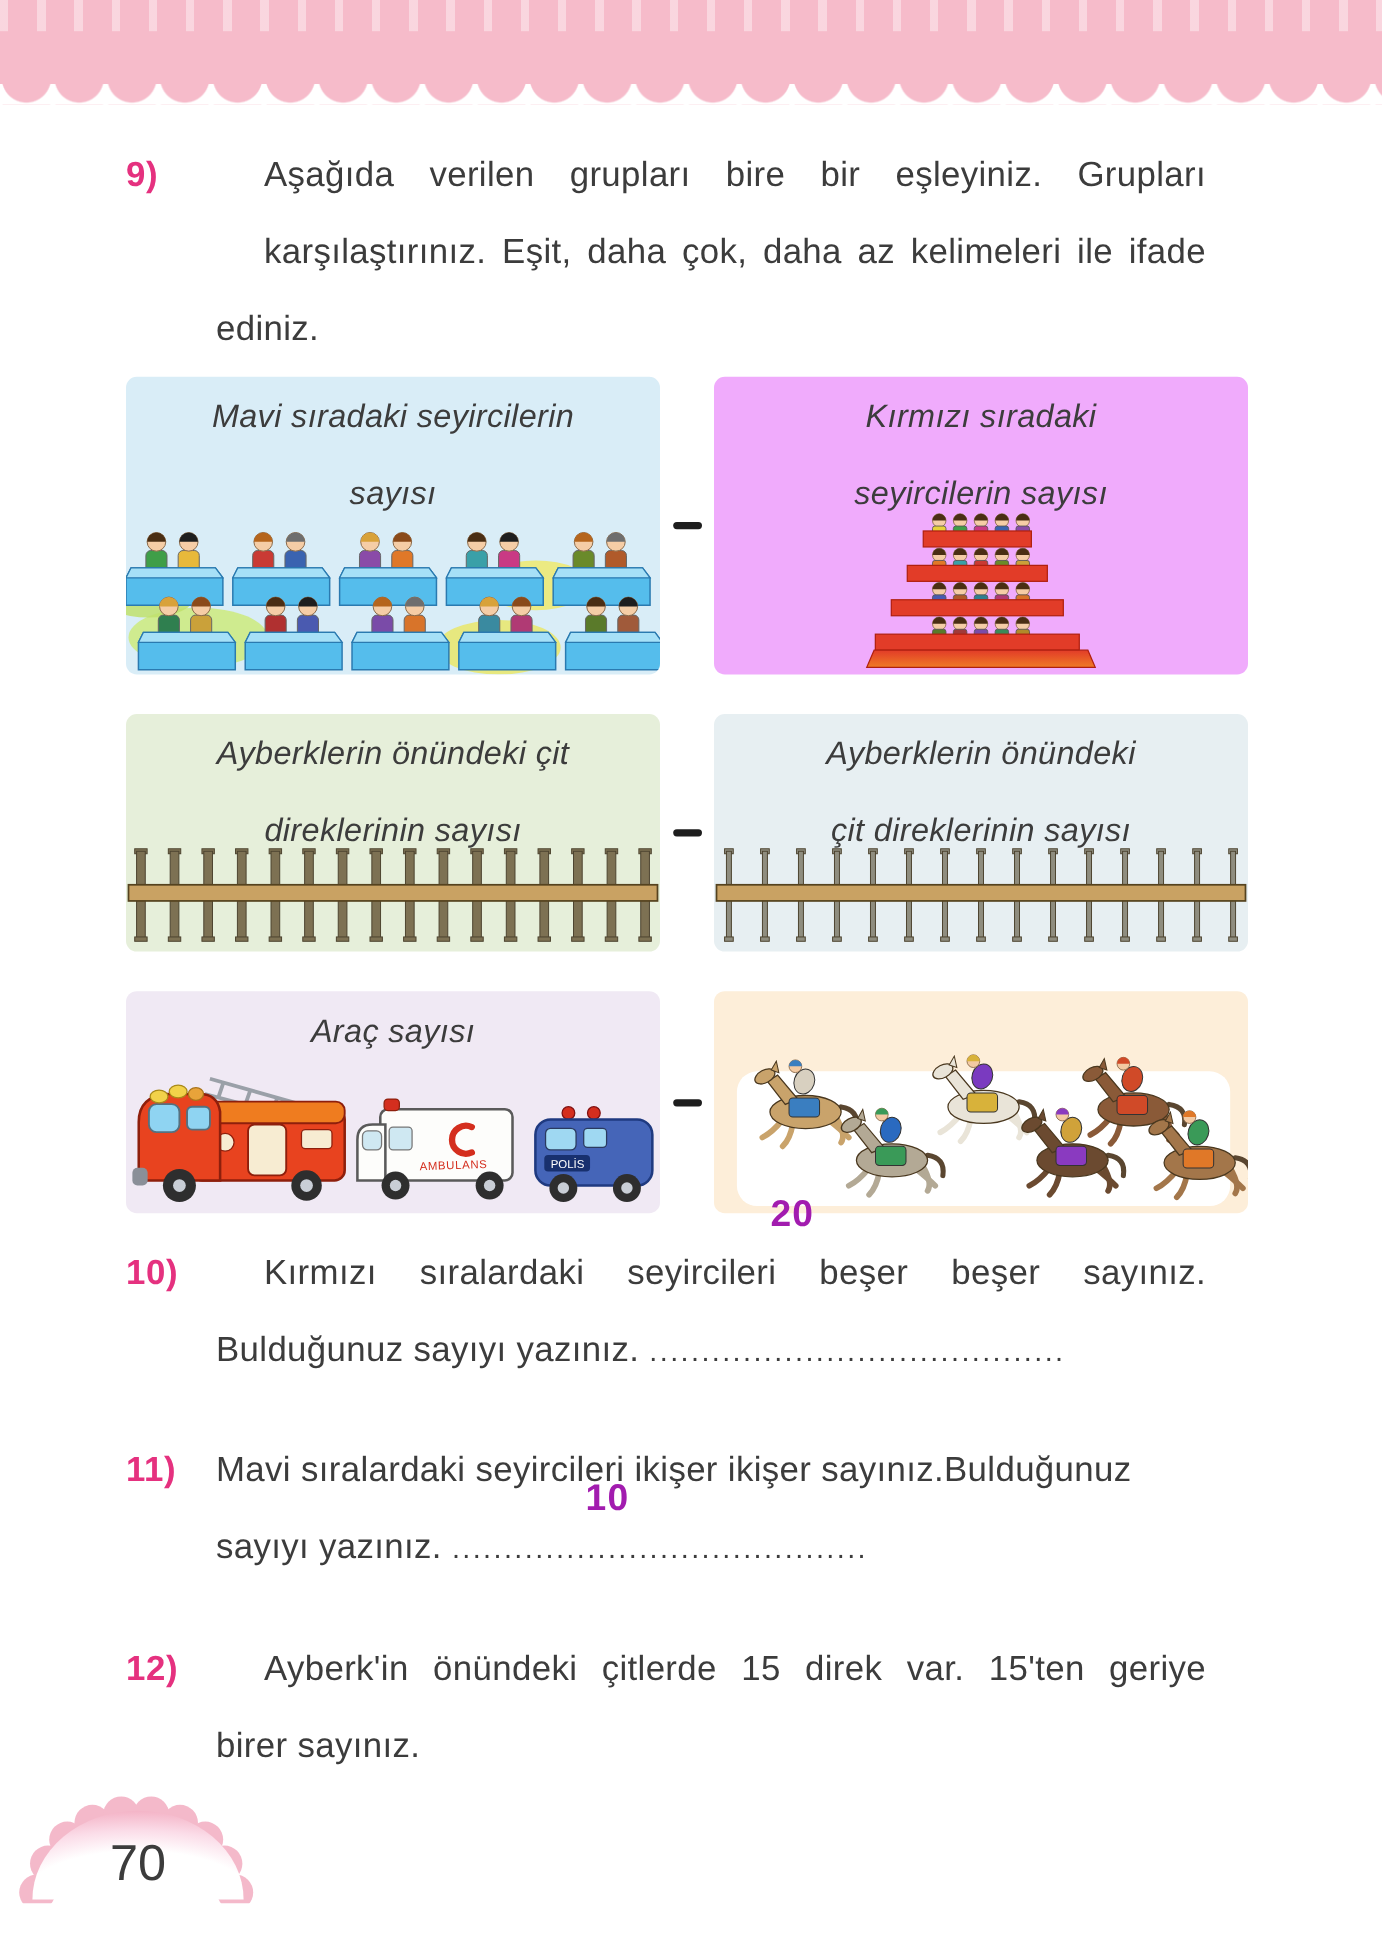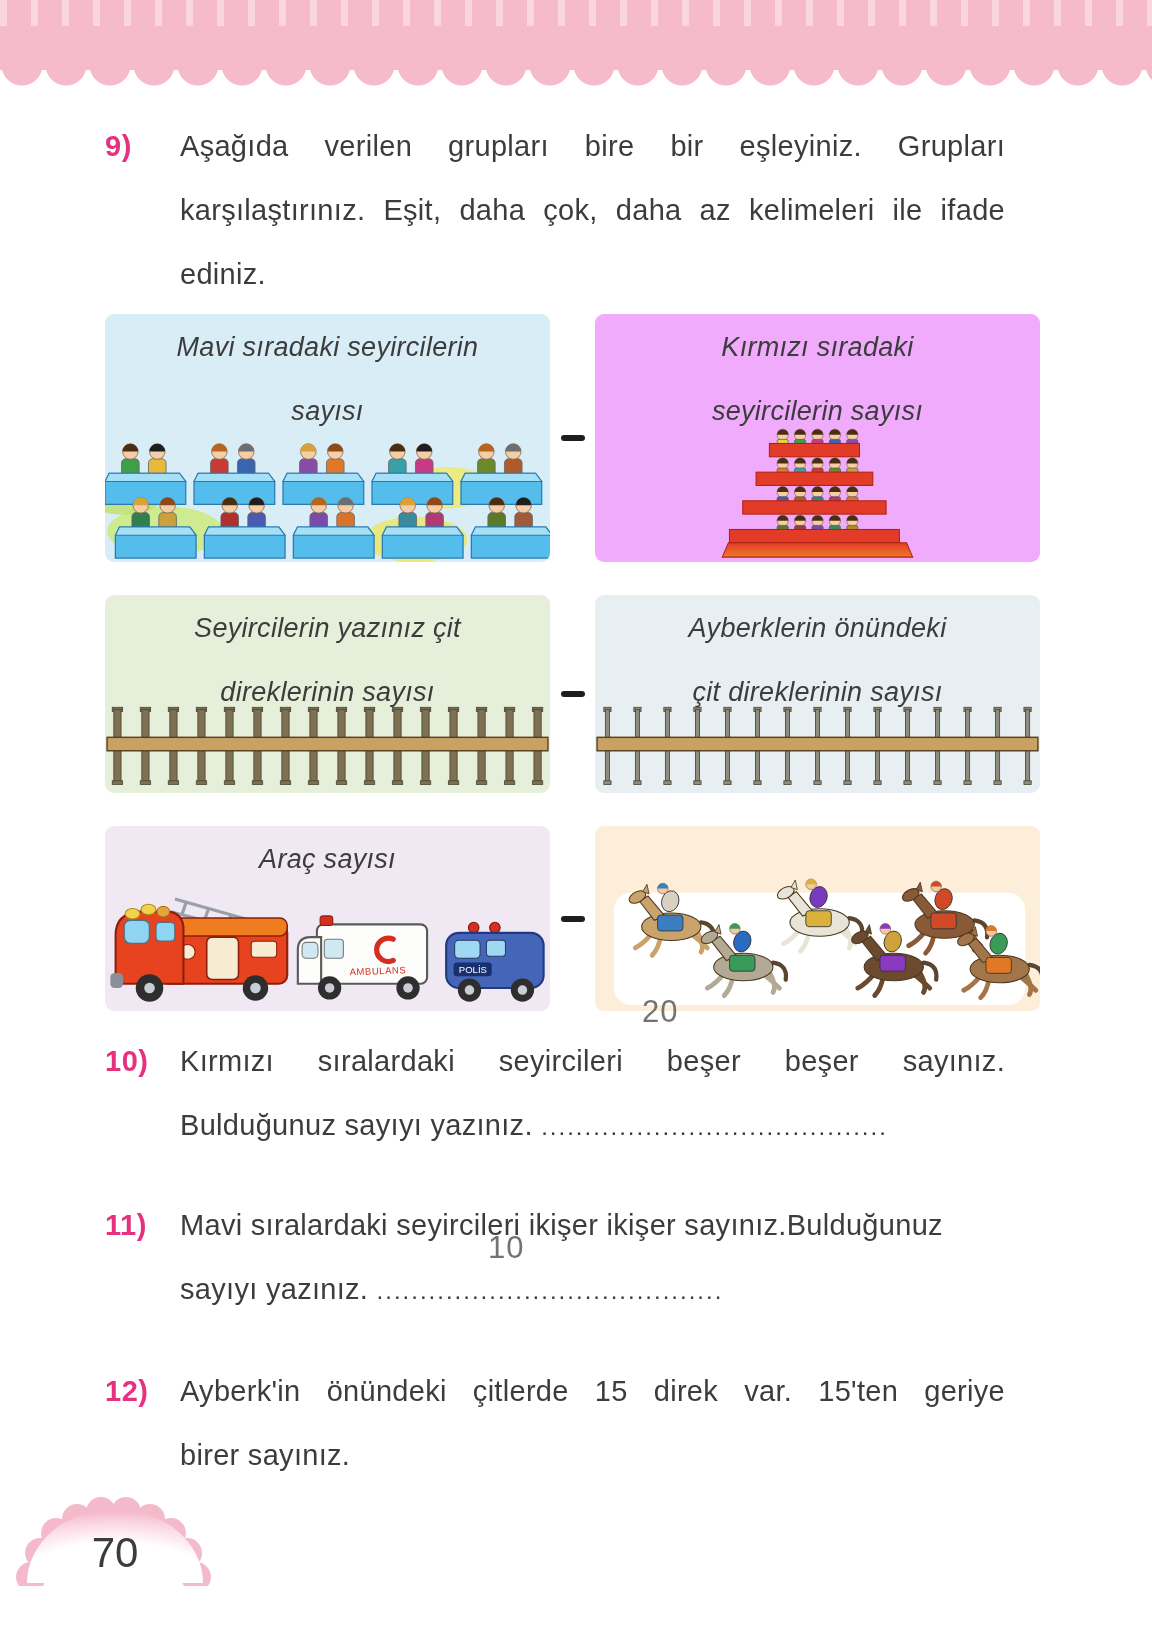--- a/index.html
+++ b/index.html
@@ -10,24 +10,24 @@
   .top-band::before{content:'';position:absolute;left:0;right:0;top:0;height:26px;
         background:repeating-linear-gradient(90deg,rgba(255,255,255,.40) 0 7px,rgba(255,255,255,0) 7px 31px);}
   .top-band::after{content:'';position:absolute;left:0;right:0;top:70px;height:17px;
         background-image:radial-gradient(circle at 22px -5px,#f6bbca 20px,rgba(246,187,202,0) 21px);
         background-size:44px 17px;background-repeat:repeat-x;}
   
   .q{position:relative;margin-left:105px;margin-right:147px;}
   .qnum{position:absolute;left:0;top:0;font-size:29px;line-height:64px;color:#e5317f;font-weight:bold;letter-spacing:.5px;}
   .qtext{position:relative;margin-left:75px;font-size:29px;line-height:64px;letter-spacing:.3px;}
   .line{white-space:nowrap;}
-  .just{white-space:normal;text-align:justify;text-align-last:justify;}
+  .just{white-space:normal;text-align:justify;text-align-last:justify;margin-left:40px;}
   .flexline{display:flex;white-space:nowrap;}
   .dots{font-size:24px;letter-spacing:2px;color:#3c3c3c;}
-  .answer{position:absolute;color:#737373;font-size:31px;line-height:30px;letter-spacing:1px;}
+  .answer{position:absolute;color:#a21caf;font-size:31px;line-height:30px;letter-spacing:1px;font-weight:bold;}
   .q9{margin-top:44px;}
   .q10{margin-top:18px;}
   .q11{margin-top:34px;}
   .q12{margin-top:36px;}
   
   .grid{margin:8px 0 0 105px;display:grid;grid-template-columns:445px 45px 445px;
         grid-template-rows:248px 198px 185px;row-gap:33px;}
   .box{position:relative;border-radius:9px;overflow:hidden;}
   .box-title{text-align:center;font-size:27px;line-height:64px;padding-top:1px;letter-spacing:.3px;font-style:italic;}
   .dash-cell{display:flex;align-items:center;justify-content:center;}
@@ -232,21 +232,21 @@
             <circle cx="139" cy="95.5" r="5.5" fill="#f5cda6" stroke="#8a6a4a" stroke-width="0.7"></circle>
             <path d="M 133.5 95.5 a5.5 5.5 0 0 1 11 0 z" fill="#4a2e14"></path>
             <rect x="133.5" y="100" width="11" height="12" rx="2" fill="#b08a2a" stroke="#555" stroke-width="0.7"></rect>
             <rect x="19" y="104" width="166" height="13" fill="#e23c28" stroke="#b0200f" stroke-width="1"></rect>
             <polygon points="18,117 192,117 198,131 12,131" fill="url(#rg)" stroke="#b0200f" stroke-width="1"></polygon>
           </svg></div>
     </div>
 
     <div class="box" style="background: rgb(230, 239, 218);">
       <div class="box-title">
-        <div>Seyircilerin yazınız çit</div>
+        <div>Ayberklerin önündeki çit</div>
         <div>direklerinin sayısı</div>
       </div>
       <div class="illus">
           <svg viewBox="0 0 430 92">
             <rect x="7" y="9" width="10" height="4" fill="#7d7153" stroke="#4d4430" stroke-width="0.8"></rect>
             <rect x="8.5" y="11" width="7" height="71" fill="#7d7153" stroke="#4d4430" stroke-width="0.8"></rect>
             <rect x="7" y="80" width="10" height="3.5" fill="#7d7153" stroke="#4d4430" stroke-width="0.8"></rect>
             <rect x="34.06666666666666" y="9" width="10" height="4" fill="#7d7153" stroke="#4d4430" stroke-width="0.8"></rect>
             <rect x="35.56666666666666" y="11" width="7" height="71" fill="#7d7153" stroke="#4d4430" stroke-width="0.8"></rect>
             <rect x="34.06666666666666" y="80" width="10" height="3.5" fill="#7d7153" stroke="#4d4430" stroke-width="0.8"></rect>

